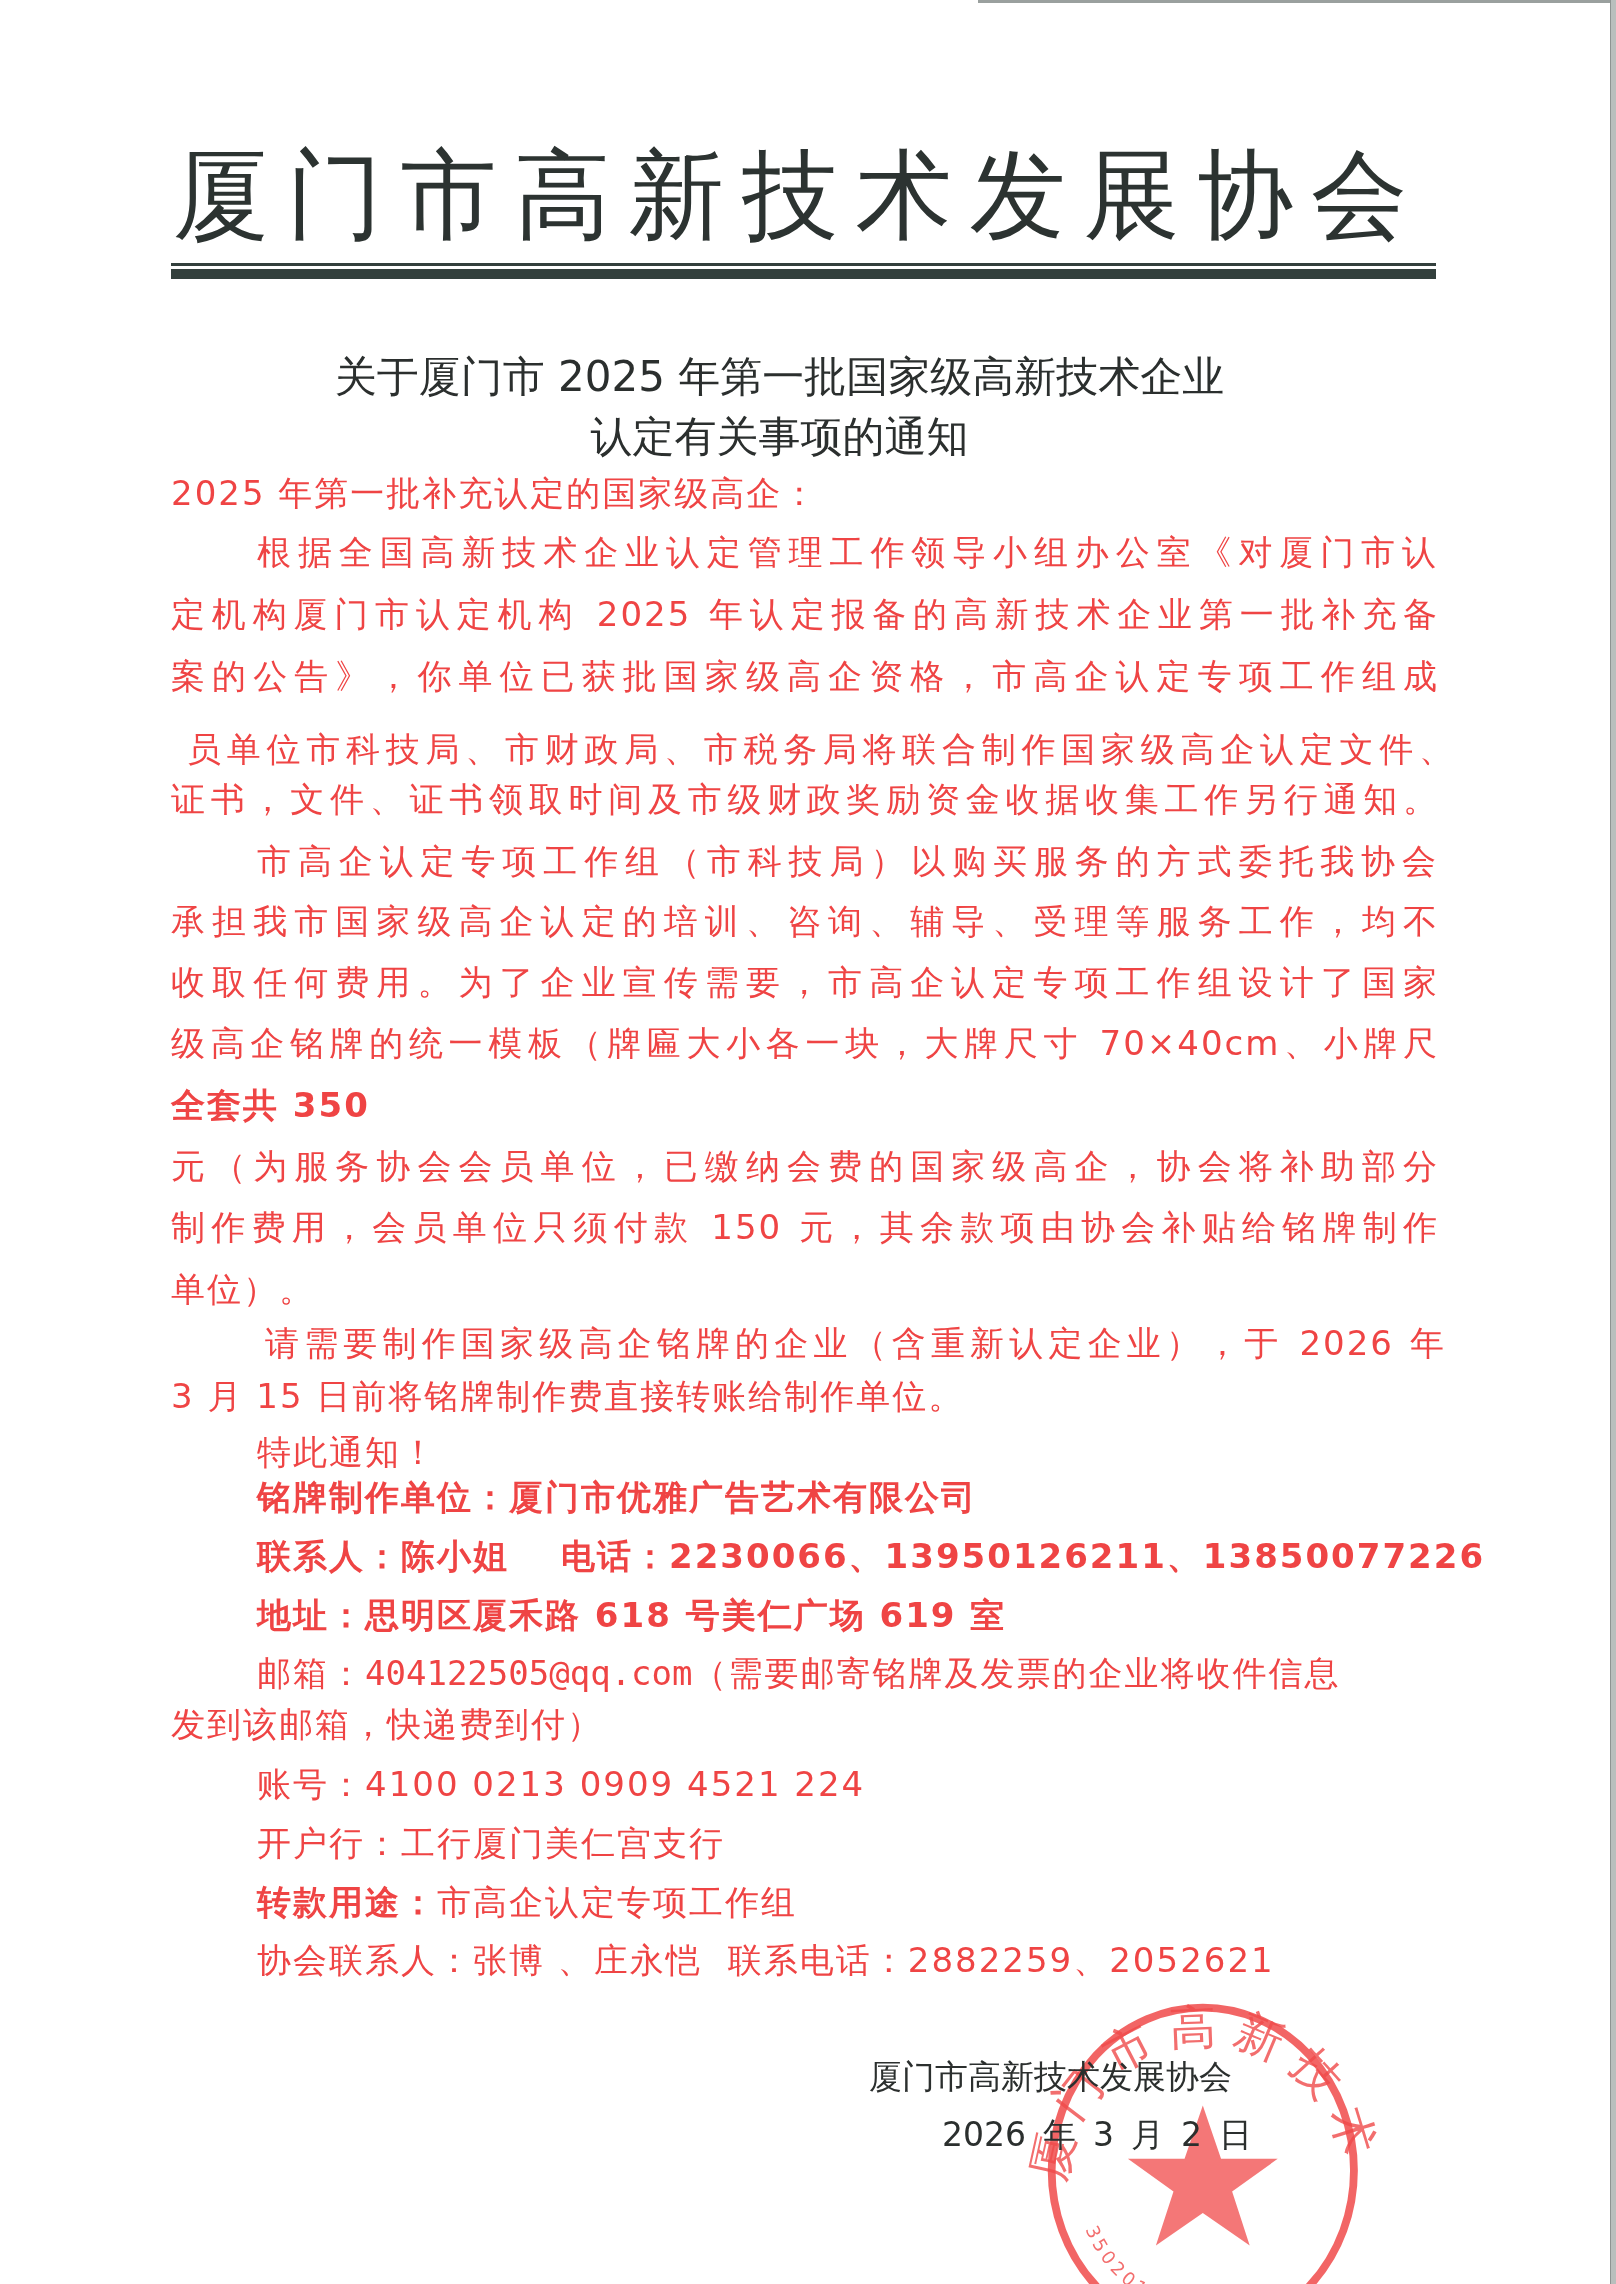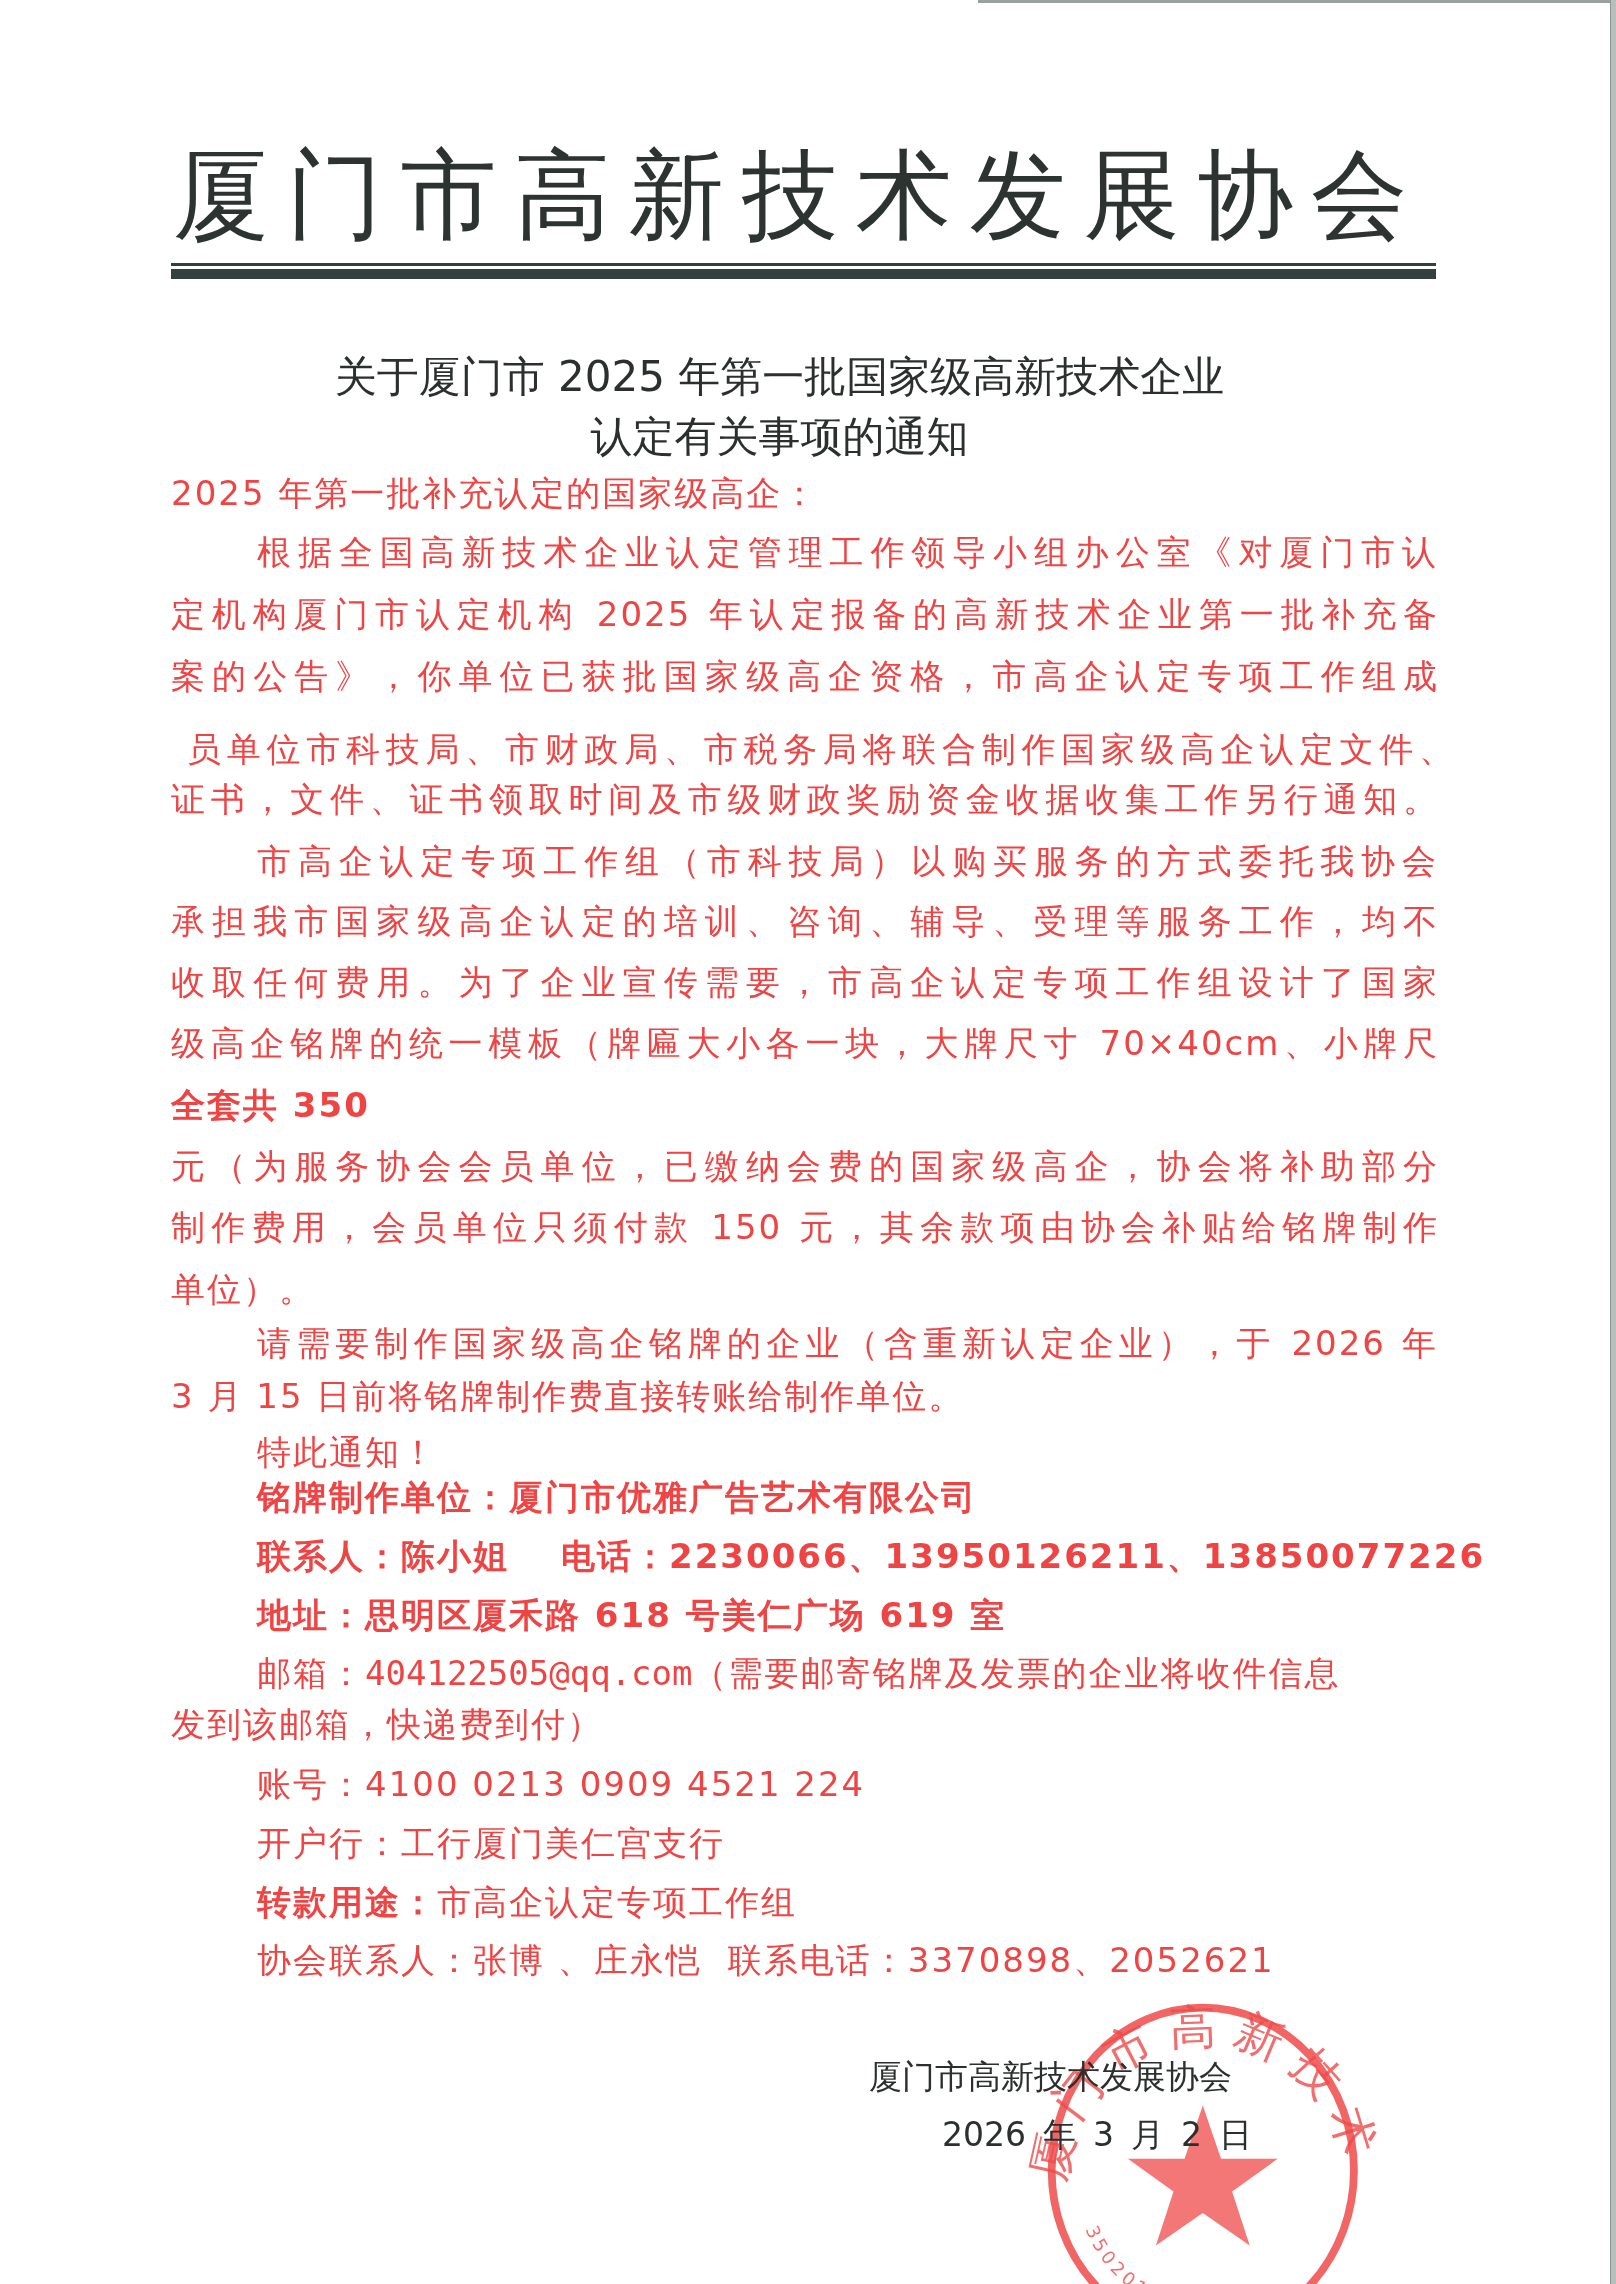--- a/index.html
+++ b/index.html
@@ -66,21 +66,21 @@
 <div class="line just" style="top:900px;">承担我市国家级高企认定的培训、咨询、辅导、受理等服务工作，均不</div>
 <div class="line just" style="top:961px;">收取任何费用。为了企业宣传需要，市高企认定专项工作组设计了国家</div>
 <div class="line just" style="top:1022px;">级高企铭牌的统一模板（牌匾大小各一块，大牌尺寸 70×40cm、小牌尺</div>
 <div class="line" style="top:1084px; width:1268px; display:flex; justify-content:space-between;">
   <span class="bold">全套共 350</span>
 </div>
 <div class="line just" style="top:1145px;">元（为服务协会会员单位，已缴纳会费的国家级高企，协会将补助部分</div>
 <div class="line just" style="top:1206px;">制作费用，会员单位只须付款 150 元，其余款项由协会补贴给铭牌制作</div>
 <div class="line" style="top:1268px;">单位）。</div>
 
-<div class="line indent" style="top:1322px; width:1181px; text-align:justify; text-align-last:justify;">请需要制作国家级高企铭牌的企业（含重新认定企业），于 2026 年</div>
+<div class="line indent" style="top:1322px; width:1181px; text-align:justify; text-align-last:justify;margin-left:8px;">请需要制作国家级高企铭牌的企业（含重新认定企业），于 2026 年</div>
 <div class="line" style="top:1375px;">3 月 15 日前将铭牌制作费直接转账给制作单位。</div>
 <div class="line indent" style="top:1431px;">特此通知！</div>
 
 <div class="line indent bold" style="top:1476px;">
   <span>铭牌制作单位：</span><span>厦门市优雅广告艺术有限公司</span>
 </div>
 <div class="line indent bold" style="top:1535px;">
   <span>联系人：</span><span>陈小姐</span><span style="display:inline-block;width:52px;"></span><span>电话：</span><span>2230066、13950126211、13850077226</span>
 </div>
 <div class="line indent bold" style="top:1594px;">
@@ -93,21 +93,21 @@
 <div class="line indent" style="top:1763px;">
   <span>账号：</span><span>4100 0213 0909 4521 224</span>
 </div>
 <div class="line indent" style="top:1822px;">
   <span>开户行：</span><span>工行厦门美仁宫支行</span>
 </div>
 <div class="line indent" style="top:1881px;">
   <span class="bold">转款用途：</span><span>市高企认定专项工作组</span>
 </div>
 <div class="line indent" style="top:1939px;">
-  <span>协会联系人：</span><span>张博 、庄永恺</span><span style="display:inline-block;width:26px;"></span><span>联系电话：</span><span>3370898、2052621</span>
+  <span>协会联系人：</span><span>张博 、庄永恺</span><span style="display:inline-block;width:26px;"></span><span>联系电话：</span><span>2882259、2052621</span>
 </div>
 
 <svg class="stamp" viewBox="0 0 1010 500">
   <defs>
     <path id="sealArcTop" d="M 330 320 A 215 215 0 1 1 760 320"></path>
     <path id="sealArcBottom" d="M 360 390 A 200 200 0 0 0 720 420"></path>
   </defs>
   <ellipse cx="540" cy="300" rx="232" ry="250" fill="none" stroke="#f04a4a" stroke-width="12" opacity="0.85"></ellipse>
   <text font-family="DejaVu Sans, sans-serif" font-size="72" fill="#f04a4a" opacity="0.8" letter-spacing="22">
     <textPath href="#sealArcTop">厦门市高新技术发展协会</textPath>

